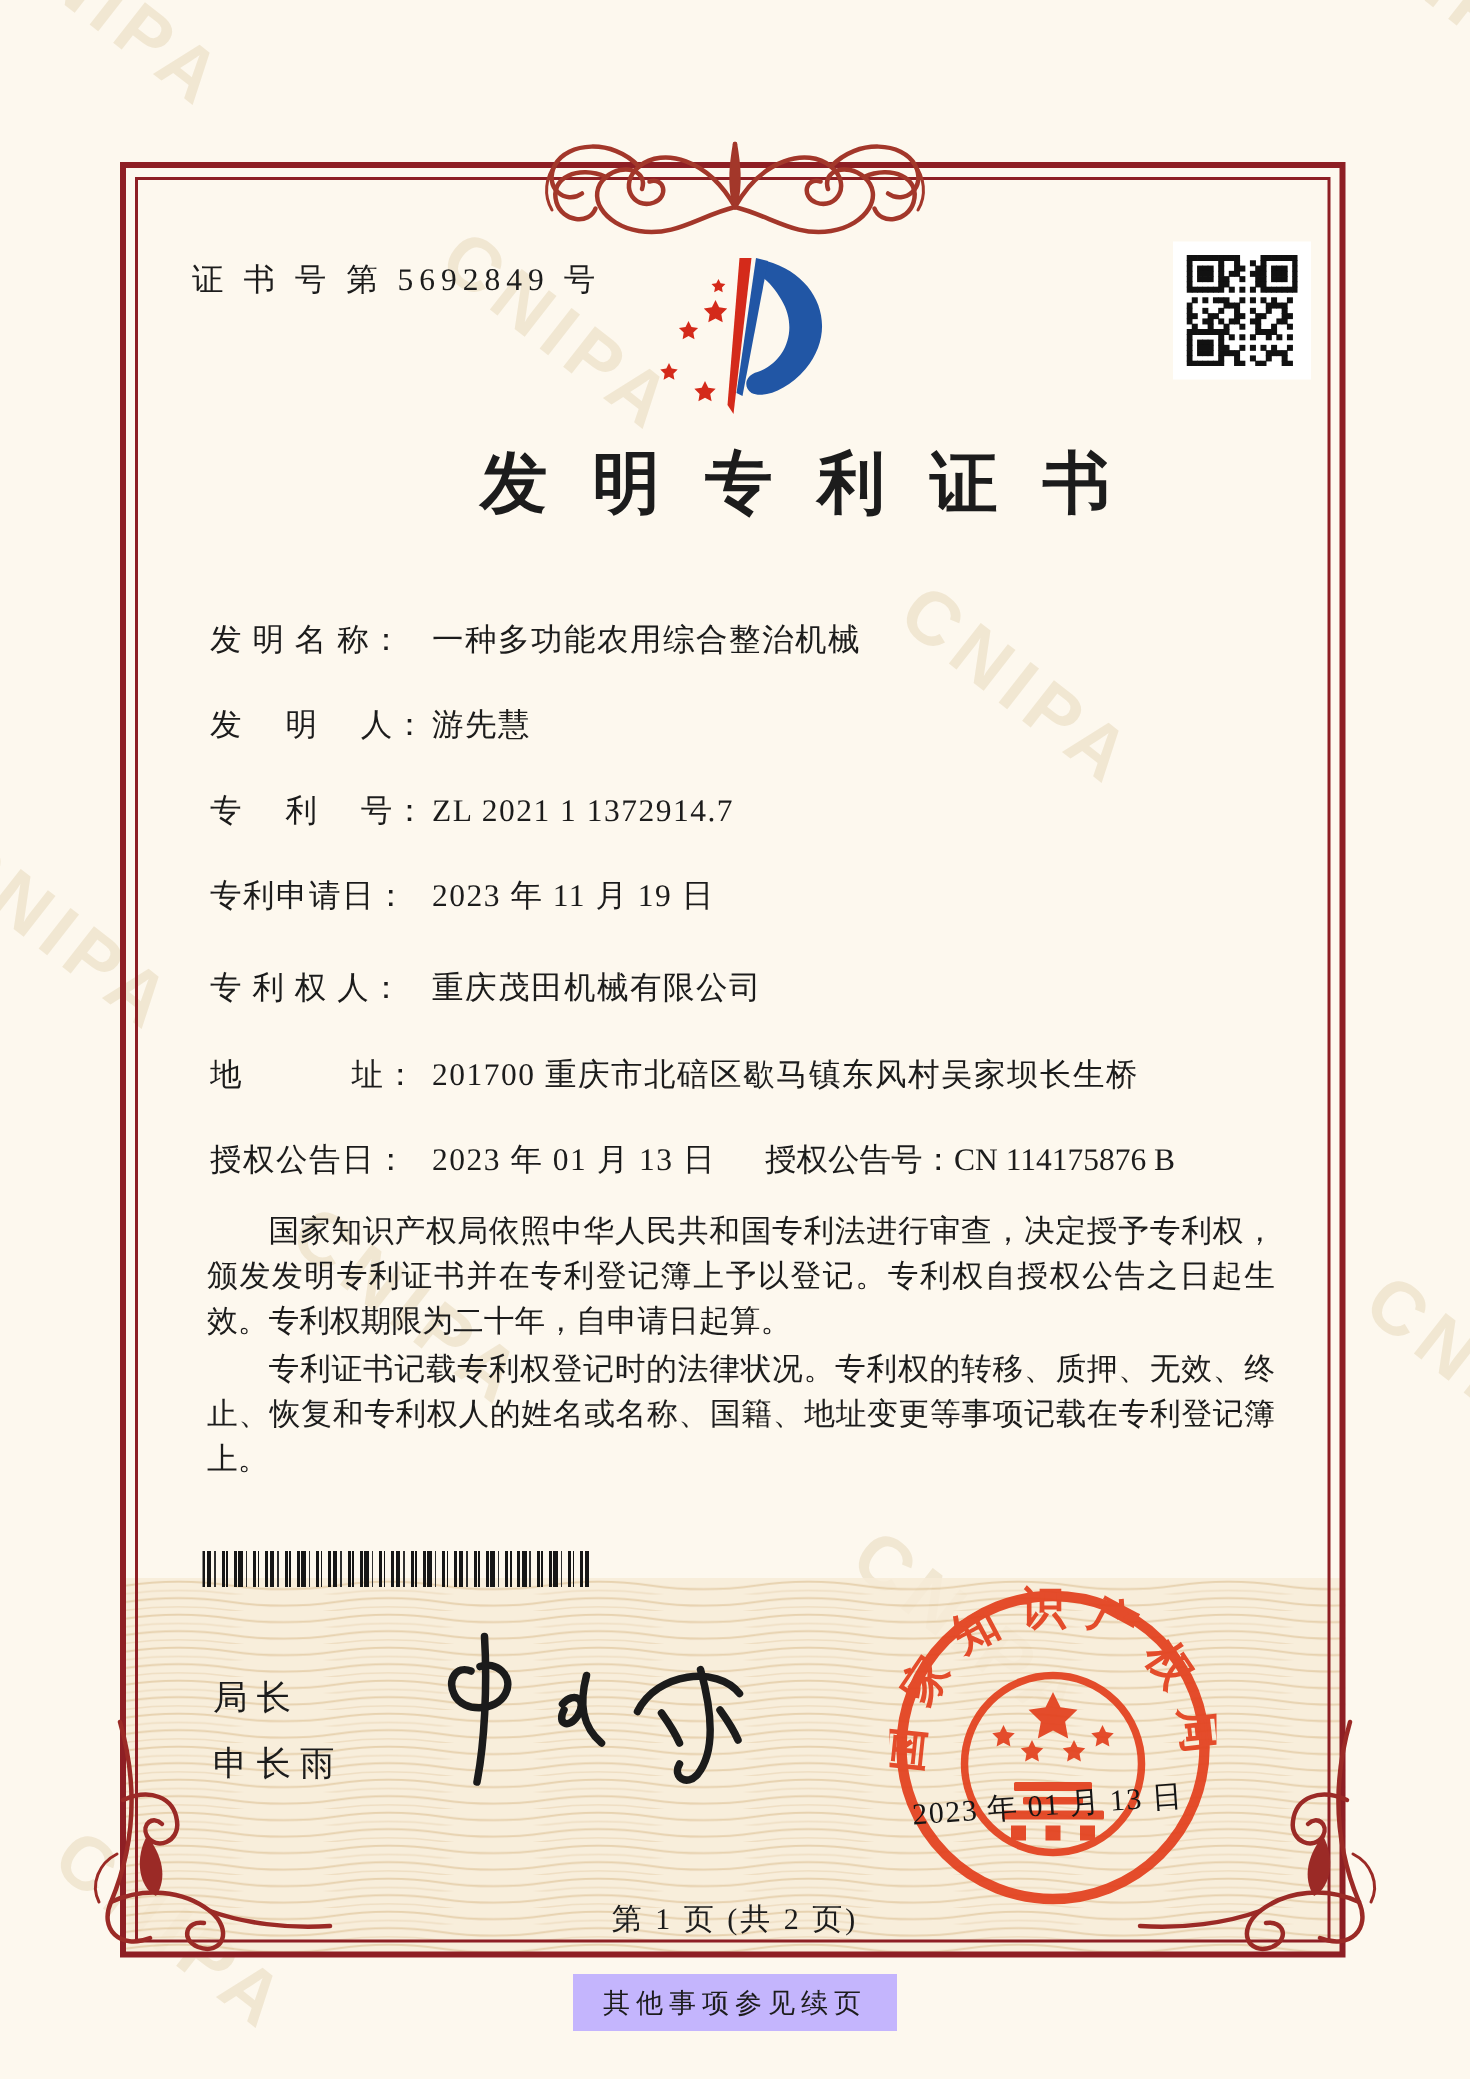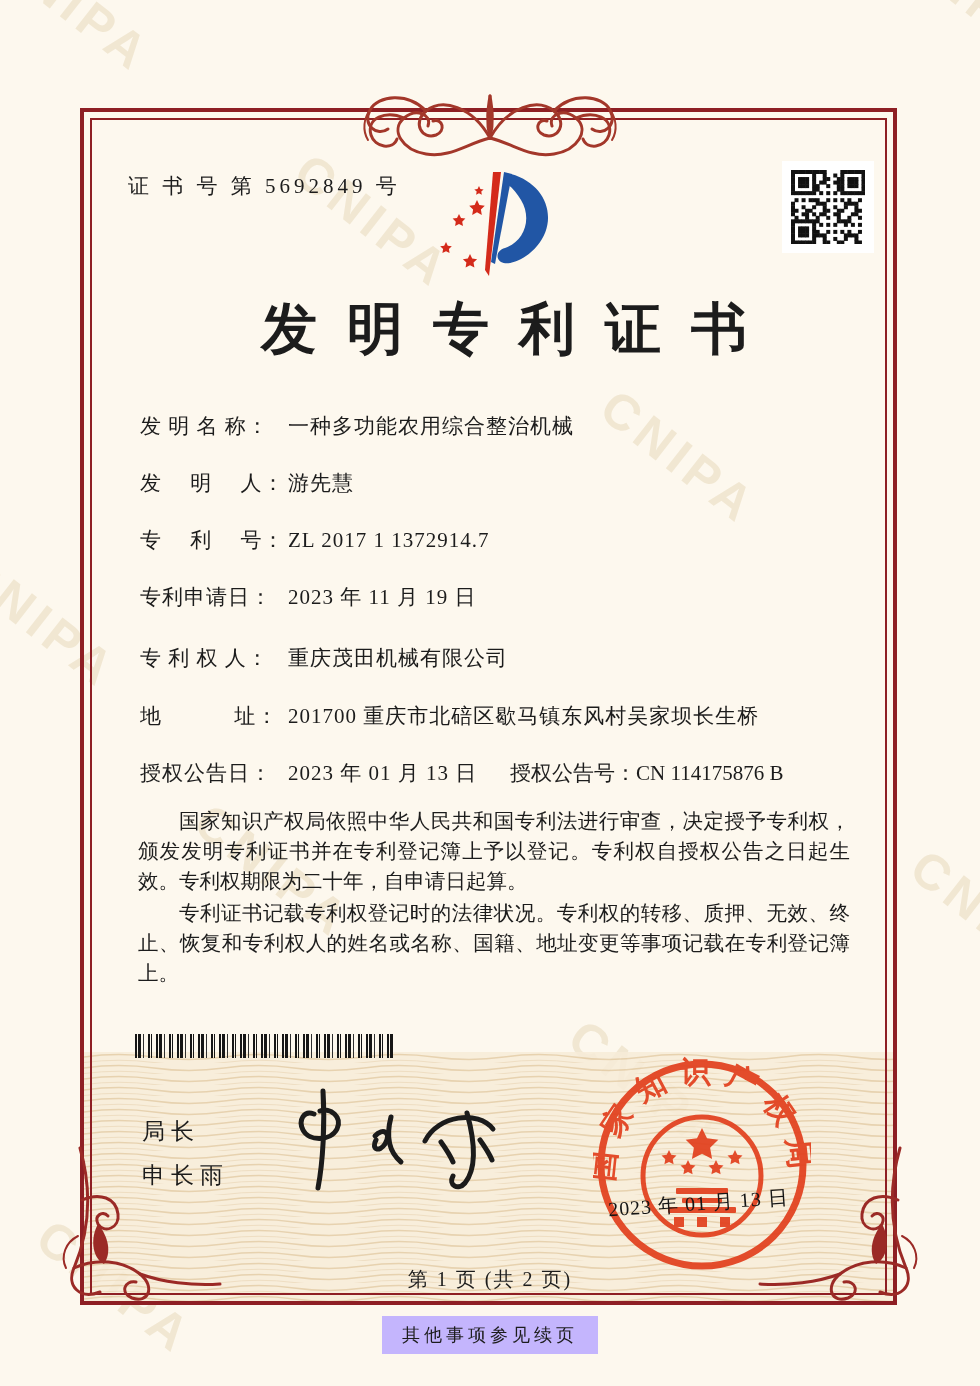--- a/index.html
+++ b/index.html
@@ -25,22 +25,22 @@
   .frame-inner{position:absolute;left:90px;top:118px;width:797px;height:1177px;
     border:2px solid #8e1f24;z-index:2;box-sizing:border-box;}
   .ornament-top{position:absolute;left:330px;top:78px;z-index:3;}
   .corner-fl{position:absolute;z-index:3;}
   
   .cert-no{position:absolute;left:128px;top:172px;z-index:4;font-size:21px;letter-spacing:4px;}
   .qr-box{position:absolute;left:782px;top:161px;width:92px;height:92px;background:#ffffff;z-index:4;
     display:flex;align-items:center;justify-content:center;}
   .logo{position:absolute;left:415px;top:158px;z-index:4;}
   .title{
-    position:absolute;left:70px;top:292px;width:820px;z-index:4;
-    text-align:center;font-size:56px;font-weight:bold;
+    position:absolute;left:96px;top:292px;width:820px;z-index:4;
+    text-align:center;font-size:45px;font-weight:bold;
     letter-spacing:30px;text-indent:30px;padding-left:24px;
   }
   
   .field-row{position:absolute;left:140px;z-index:4;font-size:21px;white-space:nowrap;}
   .field-row .flabel{display:inline-block;min-width:148px;letter-spacing:1px;}
   .field-row .fvalue{letter-spacing:1px;}
   .grant-no{position:absolute;left:510px;z-index:4;font-size:21px;white-space:nowrap;}
   
   .body-text{position:absolute;left:138px;top:806px;width:712px;z-index:4;
     font-size:20.5px;line-height:30px;text-align:justify;}
@@ -367,21 +367,21 @@
 
 <div class="title">发明专利证书</div>
 
 <div class="field-row" style="top:412px">
   <span class="flabel">发 明 名 称：</span><span class="fvalue">一种多功能农用综合整治机械</span>
 </div>
 <div class="field-row" style="top:469px">
   <span class="flabel">发　 明　 人：</span><span class="fvalue">游先慧</span>
 </div>
 <div class="field-row" style="top:526px">
-  <span class="flabel">专　 利　 号：</span><span class="fvalue">ZL 2017 1 1372914.7</span>
+  <span class="flabel">专　 利　 号：</span><span class="fvalue">ZL 2021 1 1372914.7</span>
 </div>
 <div class="field-row" style="top:583px">
   <span class="flabel">专利申请日：</span><span class="fvalue">2023 年 11 月 19 日</span>
 </div>
 <div class="field-row" style="top:644px">
   <span class="flabel">专 利 权 人：</span><span class="fvalue">重庆茂田机械有限公司</span>
 </div>
 <div class="field-row" style="top:702px">
   <span class="flabel">地　　　 址：</span><span class="fvalue">201700 重庆市北碚区歇马镇东风村吴家坝长生桥</span>
 </div>

